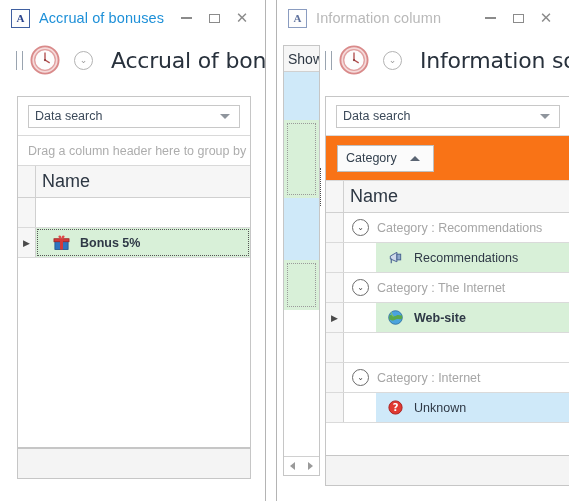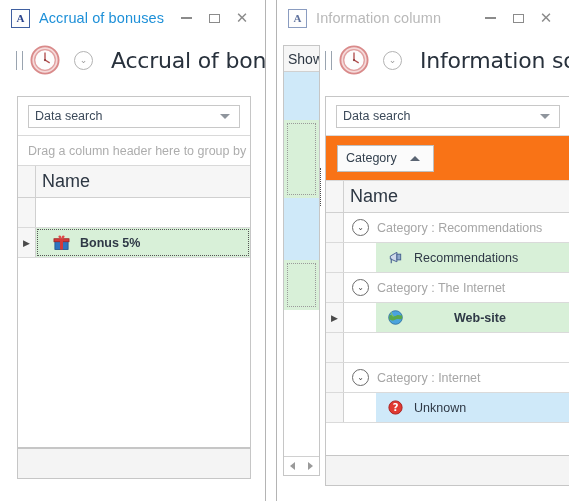--- a/index.html
+++ b/index.html
@@ -502,21 +502,21 @@
         <div class="row-body">
           <span class="group-expander">⌄</span>
           <span class="cell-text">Category : The Internet</span>
         </div>
       </div>
 
       <div class="grid-row">
         <div class="row-ind">▶</div>
         <div class="row-body bold" style="padding-left:0;">
           <div class="row-indent" style="width:32px;"></div>
-          <div style="flex:1;display:flex;align-items:center;align-self:stretch;background:#d8f0d8;padding-left:10px;gap:40px;">
+          <div style="flex:1;display:flex;align-items:center;align-self:stretch;background:#d8f0d8;padding-left:10px;">
             <span class="row-icon">
               <svg viewBox="0 0 18 18" width="17" height="17">
                 <circle cx="9" cy="9" r="7.2" fill="#4aa3dd" stroke="#2d6f9e" stroke-width="0.9"></circle>
                 <path d="M2.5 7 C5 5 7 9 10 7 C12 5.6 14.5 7.5 16 6.5 L16 10 C13 12 11 9.5 8.5 11.5 C6 13.4 4 11 2.2 11.5 Z" fill="#5aa84a"></path>
                 <path d="M4 3.5 C6 5.5 5 7 7 8" fill="none" stroke="#7ec36e" stroke-width="1.2"></path>
               </svg>
             </span>
             <span class="cell-text">Web-site</span>
           </div>
         </div>

